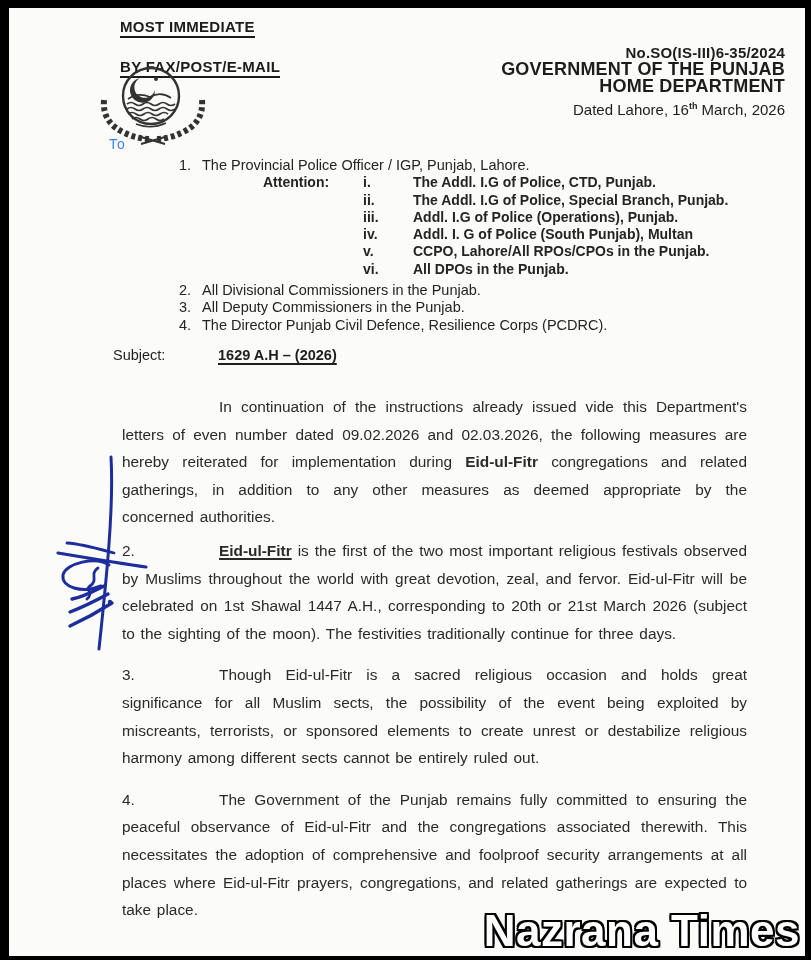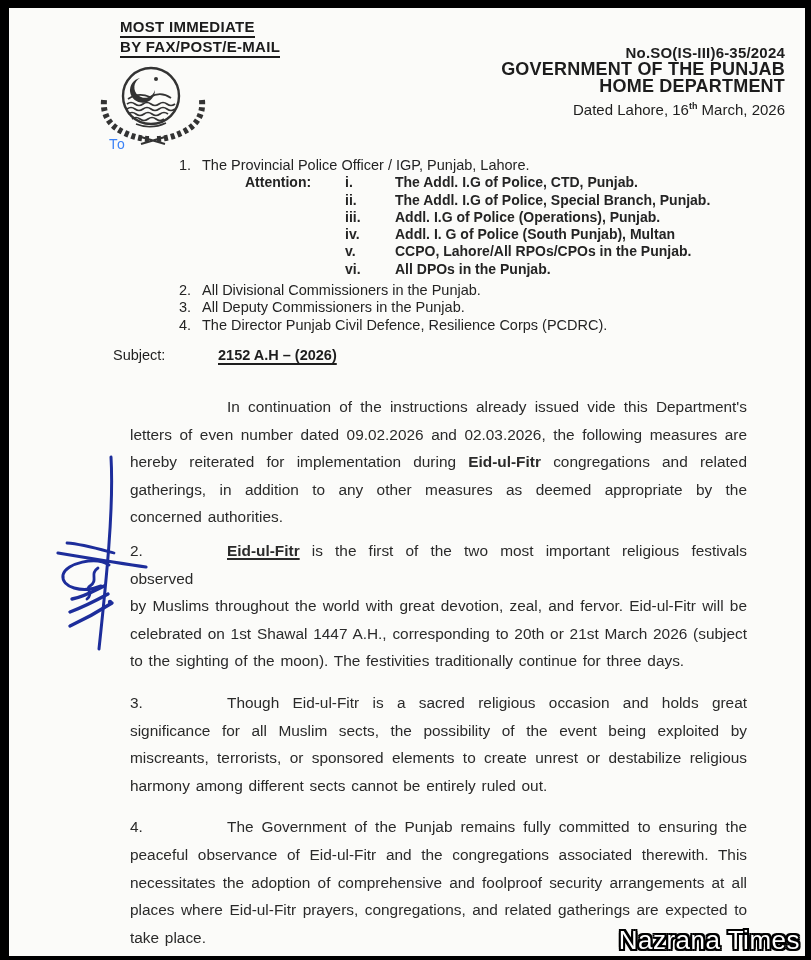--- a/index.html
+++ b/index.html
@@ -11,41 +11,41 @@
   }
   .page{
     position:absolute;left:9px;top:8px;right:6px;bottom:4px;
     background:#fbfbf9;color:#262626;
   }
 
   
   .stamps{position:absolute;left:111px;top:10px;}
   .stamp-line{
     font-weight:700;font-size:15px;letter-spacing:.3px;color:#1c1c1c;
-    border-bottom:2.5px solid #1c1c1c;display:table;padding-bottom:1px;margin-bottom:0;
+    border-bottom:2.5px solid #1c1c1c;display:table;padding-bottom:1px;margin-bottom:20px;
   }
 
   
   .crest{position:absolute;left:78px;top:50px;}
 
   
   .to-label{position:absolute;left:100px;top:128px;font-size:14px;color:#3b82f6;letter-spacing:1px;}
 
   
   .letterhead{position:absolute;left:428px;top:36px;width:348px;text-align:right;color:#1d1d1d;}
   .lh-ref{font-size:15px;font-weight:600;letter-spacing:.2px;line-height:17px;}
   .lh-gov,.lh-dept{font-size:18px;font-weight:700;letter-spacing:.2px;line-height:17px;}
   .lh-date{font-size:15px;font-weight:500;line-height:19px;margin-top:2px;}
   .lh-date sup{font-size:9px;font-weight:bold;}
 
   
   .addr{position:absolute;left:170px;top:149px;width:575px;font-size:14.5px;line-height:17.3px;color:#242424;}
   .addr-row{display:flex;}
   .addr-num{width:23px;flex:0 0 23px;}
-  .attention{position:relative;margin-left:66px;}
+  .attention{position:relative;margin-left:84px;}
   .att-label{position:absolute;left:0;top:0;font-weight:700;font-size:14px;}
   .att-row{display:flex;margin-left:100px;font-weight:700;font-size:14px;}
   .att-num{width:50px;flex:0 0 50px;}
   .addr-gap{height:4px;}
 
   
   .subject{position:absolute;left:104px;top:338px;width:634px;font-size:14.5px;color:#1e1e1e;}
   .subj-label{position:absolute;left:0;top:1px;font-weight:400;}
   .subj-body{margin-left:105px;font-weight:700;line-height:18.5px;}
   .subj-line1{
@@ -55,35 +55,35 @@
   .subj-line2{
     display:table;
     text-decoration:underline;text-decoration-thickness:1.5px;text-underline-offset:3px;
   }
 
   
   .body-text{
     position:absolute;left:109px;top:385px;width:629px;
     font-size:15.4px;line-height:27.6px;color:#2a2a2a;word-spacing:1.5px;
   }
-  .bpara{margin:0 0 14px 12px;}
+  .bpara{margin:0 0 14px 4px;}
   .bpara.first{margin-bottom:6px;}
   .bline{text-align:justify;text-align-last:justify;}
   .bline.last{text-align-last:left;}
   .pnum{display:inline-block;width:97px;}
   .bline b{font-weight:700;}
   .bline b.bu{text-decoration:underline;text-decoration-thickness:1.5px;text-underline-offset:2px;}
 
   
   .signature{position:absolute;left:45px;top:445px;pointer-events:none;}
 
   
   .watermark{
     position:absolute;right:5px;bottom:0px;
-    font-size:26px;font-weight:400;letter-spacing:.5px;color:#ffffff;
+    font-size:44px;font-weight:700;letter-spacing:.5px;color:#ffffff;
     text-shadow:
       -2px -2px 0 #000, 2px -2px 0 #000, -2px 2px 0 #000, 2px 2px 0 #000,
       -2px 0 0 #000, 2px 0 0 #000, 0 -2px 0 #000, 0 2px 0 #000;
   }
 </style>
 </head>
 <body>
 
 <div class="page">
 
@@ -167,21 +167,21 @@
     </div>
     <div class="addr-row">
       <span class="addr-num">4.</span>
       <span>The Director Punjab Civil Defence, Resilience Corps (PCDRC).</span>
     </div>
   </div>
 
   <div class="subject">
     <span class="subj-label">Subject:</span>
     <div class="subj-body">
-      <div class="subj-line2">2152 A.H – (2026)</div>
+      <div class="subj-line2">1629 A.H – (2026)</div>
     </div>
   </div>
 
   <div class="body-text">
     <div class="bpara first">
         <div class="bline"><span class="pnum"></span>In continuation of the instructions already issued vide this Department's</div>
         <div class="bline">letters of even number dated 09.02.2026 and 02.03.2026, the following measures are</div>
         <div class="bline">hereby reiterated for implementation during <b>Eid-ul-Fitr</b> congregations and related</div>
         <div class="bline">gatherings, in addition to any other measures as deemed appropriate by the</div>
         <div class="bline last">concerned authorities.</div>

